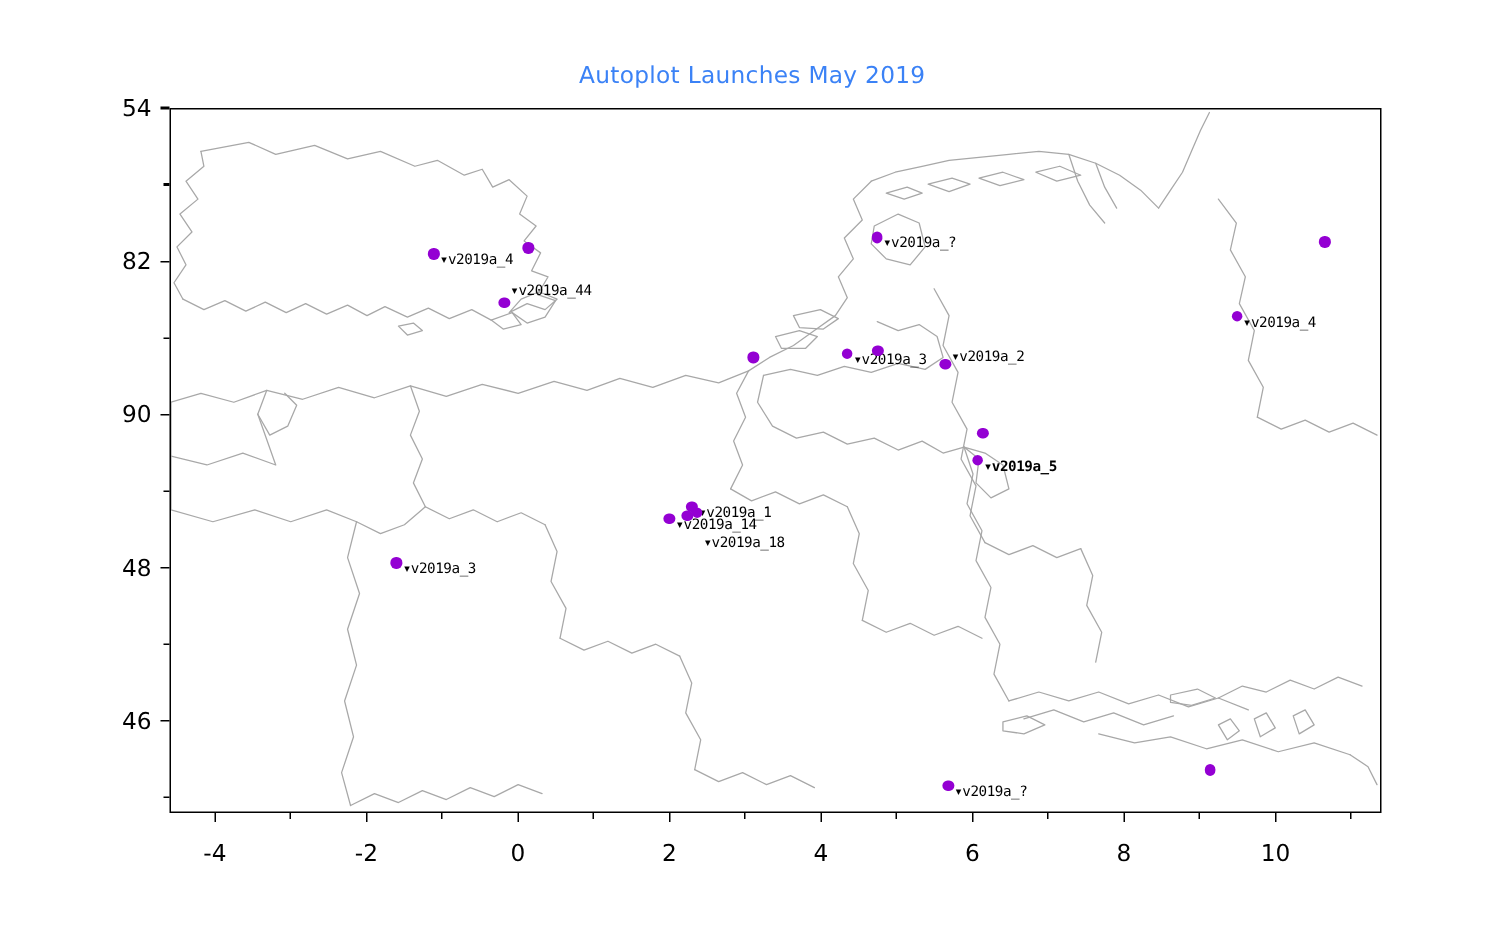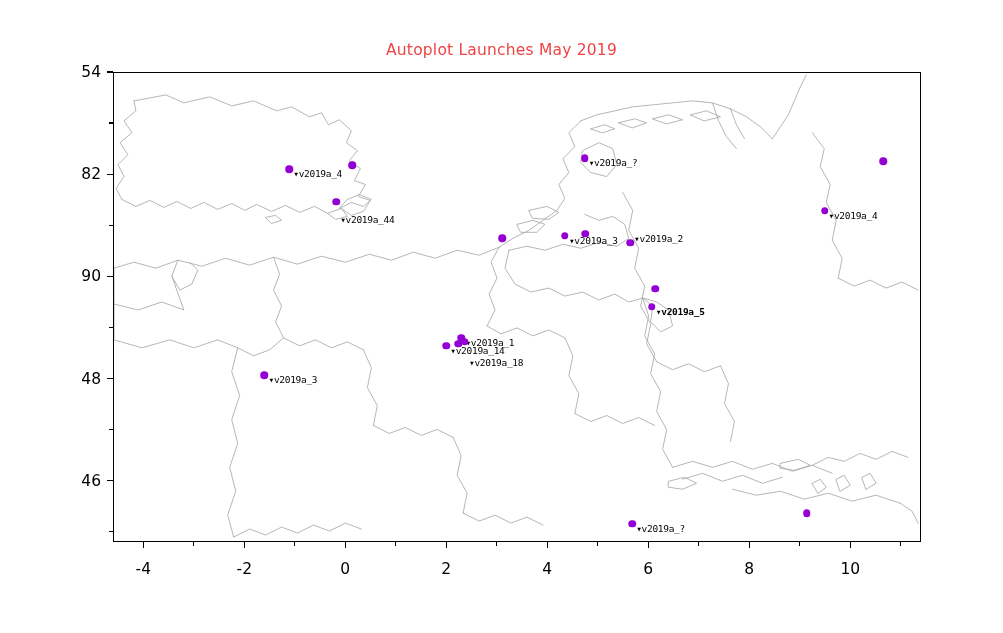--- a/index.html
+++ b/index.html
@@ -4,21 +4,21 @@
 <title>Autoplot Launches May 2019</title>
 <style>
   html,body{margin:0;padding:0;background:#ffffff;}
   body{width:1003px;height:633px;overflow:hidden;
        font-family:"DejaVu Sans", sans-serif;}
 
   #figure{position:relative;width:1003px;height:633px;background:#ffffff;}
 
   #chart-title{
     position:absolute;left:0;top:41px;width:1003px;
-    text-align:center;font-size:15.5px;color:#ef4444;
+    text-align:center;font-size:15.5px;color:#3b82f6;
     letter-spacing:.2px;
   }
 
   
   #plot-area{
     position:absolute;left:113px;top:72px;
     width:808px;height:470px;
     box-sizing:border-box;
     border:1.4px solid #000;
     background:#ffffff;
@@ -163,21 +163,21 @@
           <path d="M462 342 L478 350 L494 344 L510 352 L526 346 L542 354"></path>
           <path d="M350 442 L366 450 L382 444 L398 452 L414 446 L430 454"></path>
         </g>
       </svg>
     </div>
     <div id="marker-layer">
         <div class="pt" style="left: 175.235px; top: 96.0435px; background: rgb(148, 0, 211);"></div>
         <div class="ptlabel" style="left: 179.235px; top: 100.043px;">▾v2019a_4</div>
         <div class="pt" style="left: 238.36px; top: 92.4674px; background: rgb(148, 0, 211);"></div>
         <div class="pt" style="left: 222.2px; top: 128.739px; background: rgb(148, 0, 211);"></div>
-        <div class="ptlabel" style="left: 226.2px; top: 146px;">▾v2019a_44</div>
+        <div class="ptlabel" style="left: 226.2px; top: 121px;">▾v2019a_44</div>
         <div class="pt" style="left: 150.49px; top: 302.435px; background: rgb(148, 0, 211);"></div>
         <div class="ptlabel" style="left: 154.49px; top: 306.435px;">▾v2019a_3</div>
         <div class="pt" style="left: 470.66px; top: 85.3152px; background: rgb(148, 0, 211);"></div>
         <div class="ptlabel" style="left: 474.66px; top: 89.3152px;">▾v2019a_?</div>
         <div class="pt" style="left: 769.115px; top: 88.3804px; background: rgb(148, 0, 211);"></div>
         <div class="pt" style="left: 710.535px; top: 137.935px; background: rgb(148, 0, 211);"></div>
         <div class="ptlabel" style="left: 714.535px; top: 141.935px;">▾v2019a_4</div>
         <div class="pt" style="left: 388.345px; top: 165.011px; background: rgb(148, 0, 211);"></div>
         <div class="pt" style="left: 450.965px; top: 162.967px; background: rgb(148, 0, 211);"></div>
         <div class="ptlabel" style="left: 454.965px; top: 166.967px;">▾v2019a_3</div>

